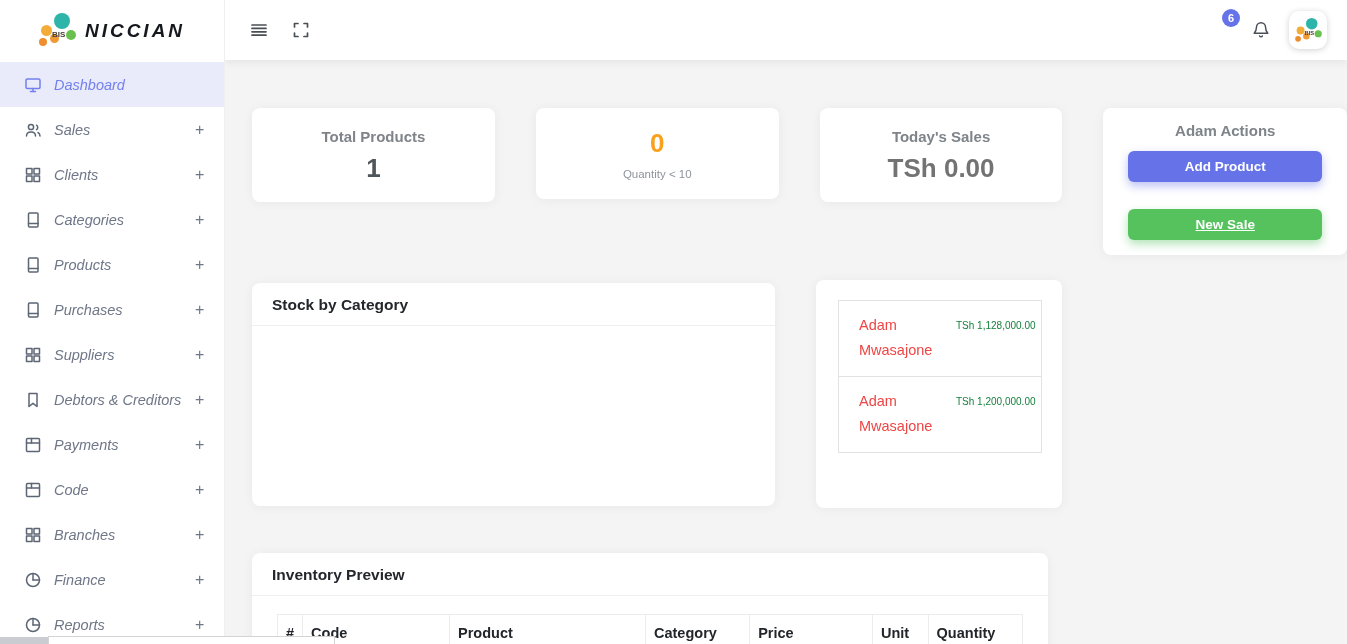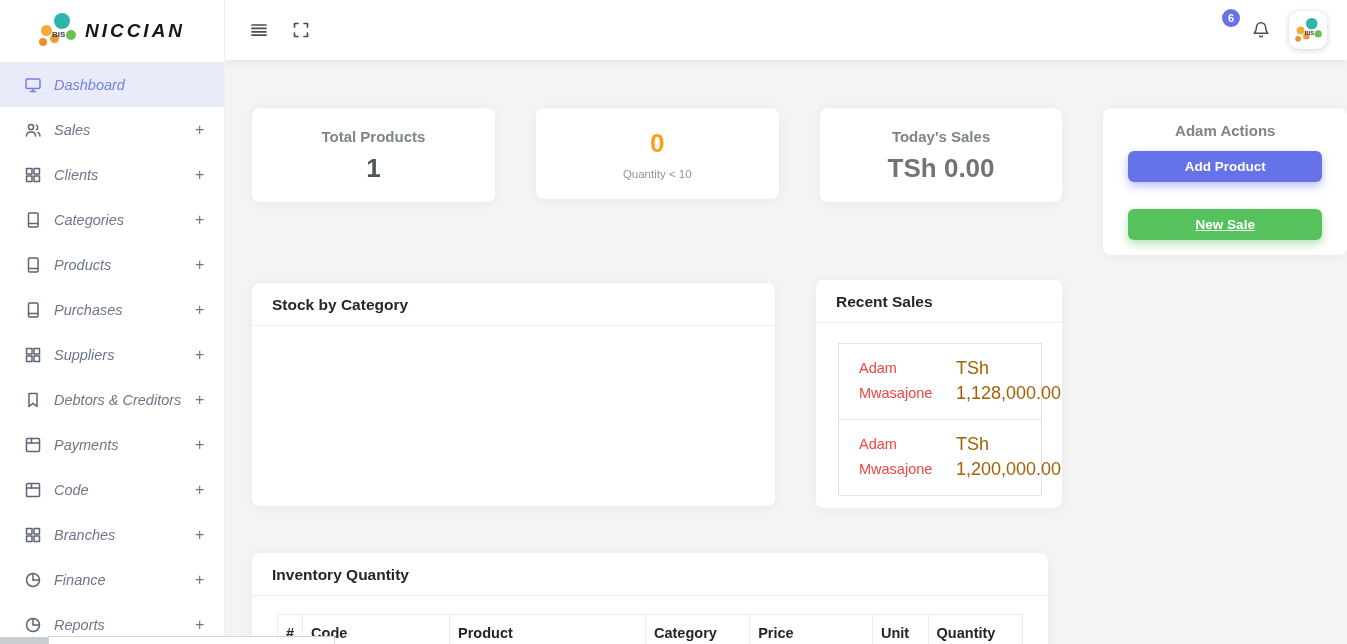--- a/index.html
+++ b/index.html
@@ -72,21 +72,21 @@
   .panel-title { font-size:15.5px; font-weight:bold; color:#23272c; }
   .panel.stock { width:523px; height:223px; }
   .panel.recent { width:246px; height:228px; }
   .chart-body { height:178px; }
 
   .recent-body { padding:20px 20px 0 22px; }
   .recent-table { border:1px solid #e2e2e2; }
   .recent-row { display:flex; padding:12px 0 13px 20px; }
   .recent-row + .recent-row { border-top:1px solid #e2e2e2; }
   .rc-name { flex:0 0 83px; font-size:14.5px; color:#ef4444; line-height:25px; }
-  .rc-amount { flex:1; font-size:18px; color:#a16207; line-height:25px; padding-left:14px; }
+  .rc-amount { flex:1; font-size:10px; color:#15803d; line-height:25px; padding-left:14px; }
 
   .panel.inventory { width:796px; height:170px; position:relative; overflow:hidden; }
   .inv-body { padding:18px 25px 0; }
   table.inv { border-collapse:collapse; }
   table.inv th { border:1px solid #ececec; font-size:14.5px; font-weight:bold; color:#22262a;
                  text-align:left; padding:10px 8px; height:37px; background:#fff; }
   .inv-hover-strip { position:absolute; left:53px; right:0; top:97px; height:12px; background:#d9e8f5; }
 
   
   .hscroll-thumb { position:absolute; left:0; top:637px; width:48px; height:7px; background:#c9cdd1; z-index:6; }
@@ -343,41 +343,38 @@
 
     <div class="row2">
       <section class="panel stock">
         <div class="panel-head">
           <span class="panel-title">Stock by Category</span>
         </div>
         <div class="chart-body"></div>
       </section>
 
       <section class="panel recent">
-        <div class="panel-head">
-          <span class="panel-title">Recent Sales</span>
-        </div>
         <div class="recent-body">
           <div class="recent-table">
             <div class="recent-row">
               <div class="rc-name">Adam Mwasajone</div>
               <div class="rc-amount">TSh 1,128,000.00</div>
             </div>
             <div class="recent-row">
               <div class="rc-name">Adam Mwasajone</div>
               <div class="rc-amount">TSh 1,200,000.00</div>
             </div>
           </div>
         </div>
       </section>
     </div>
 
     <section class="panel inventory">
       <div class="panel-head">
-        <span class="panel-title">Inventory Quantity</span>
+        <span class="panel-title">Inventory Preview</span>
       </div>
       <div class="inv-body">
         <table class="inv">
           <colgroup>
             <col style="width:24px">
               <col style="width:150px">
               <col style="width:200px">
             <col style="width:105px">
               <col style="width:125px">
               <col style="width:56px">

